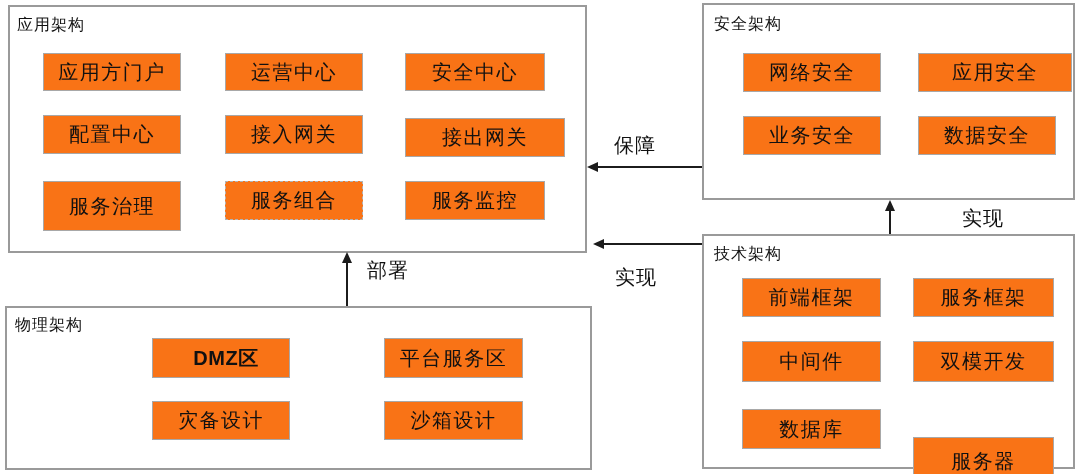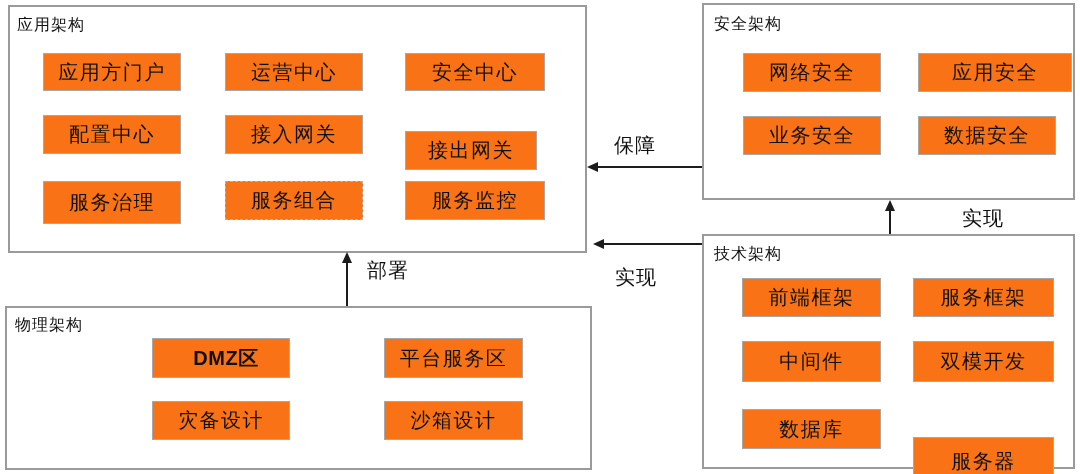--- a/index.html
+++ b/index.html
@@ -42,22 +42,22 @@
 
 <div id="stage">
 
   <div class="group" style="left:8px;top:5px;width:579px;height:248px;">
     <div class="group-title" style="left:7px;top:8px;">应用架构</div>
     <div class="node" style="left:33px;top:46px;width:138px;height:38px;">应用方门户</div>
     <div class="node" style="left:215px;top:46px;width:138px;height:38px;">运营中心</div>
     <div class="node" style="left:395px;top:46px;width:140px;height:38px;">安全中心</div>
     <div class="node" style="left:33px;top:108px;width:138px;height:39px;">配置中心</div>
     <div class="node" style="left:215px;top:108px;width:138px;height:39px;">接入网关</div>
-    <div class="node" style="left:395px;top:124px;width:132px;height:39px;">接出网关</div>
-    <div class="node" style="left:33px;top:174px;width:138px;height:43px;">服务治理</div>
+    <div class="node" style="left:395px;top:111px;width:160px;height:39px;">接出网关</div>
+    <div class="node" style="left:33px;top:174px;width:138px;height:50px;">服务治理</div>
     <div class="node dashed" style="left:215px;top:174px;width:138px;height:39px;">服务组合</div>
     <div class="node" style="left:395px;top:174px;width:140px;height:39px;">服务监控</div>
   </div>
 
   <div class="group" style="left:702px;top:3px;width:373px;height:197px;">
     <div class="group-title" style="left:10px;top:9px;">安全架构</div>
     <div class="node" style="left:39px;top:48px;width:138px;height:39px;">网络安全</div>
     <div class="node" style="left:214px;top:48px;width:154px;height:39px;">应用安全</div>
     <div class="node" style="left:39px;top:111px;width:138px;height:39px;">业务安全</div>
     <div class="node" style="left:214px;top:111px;width:138px;height:39px;">数据安全</div>

